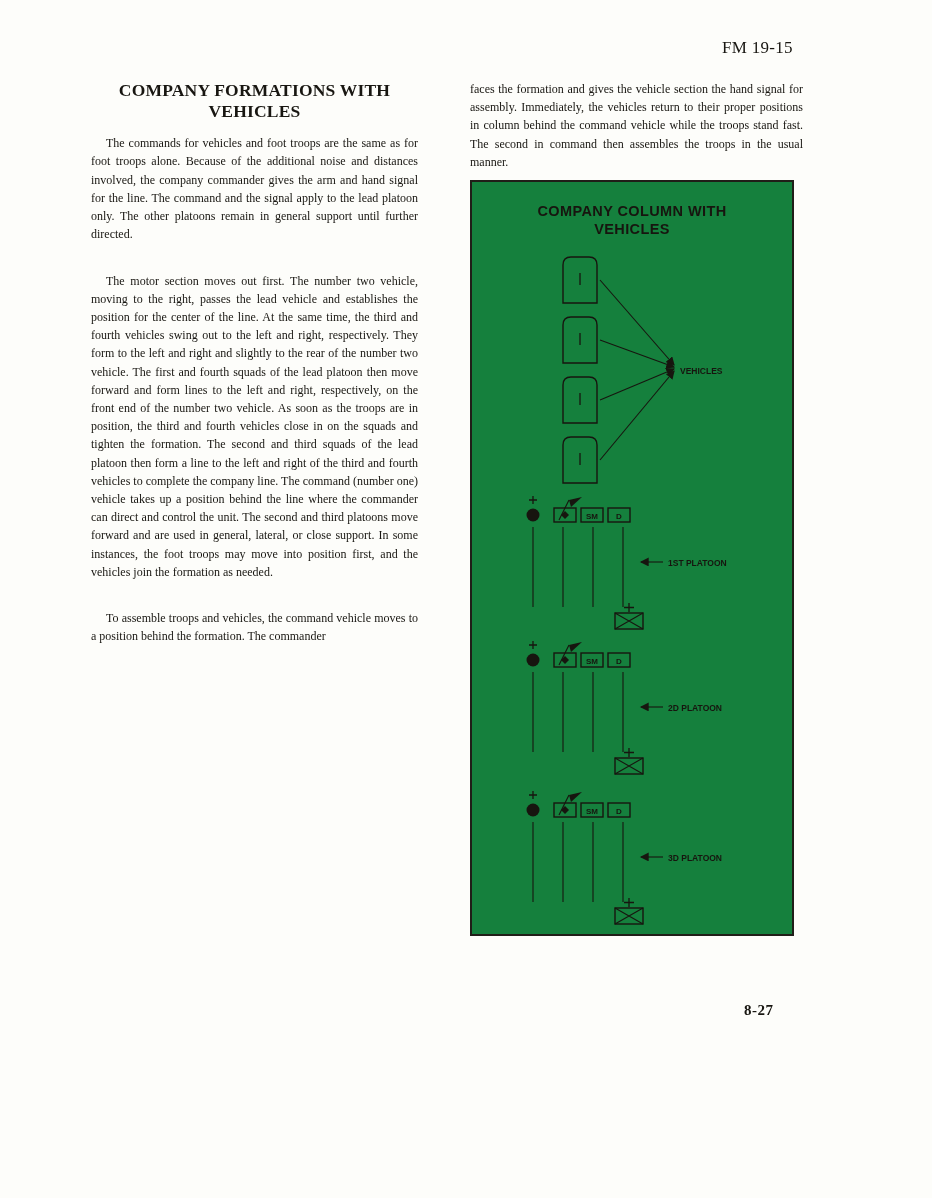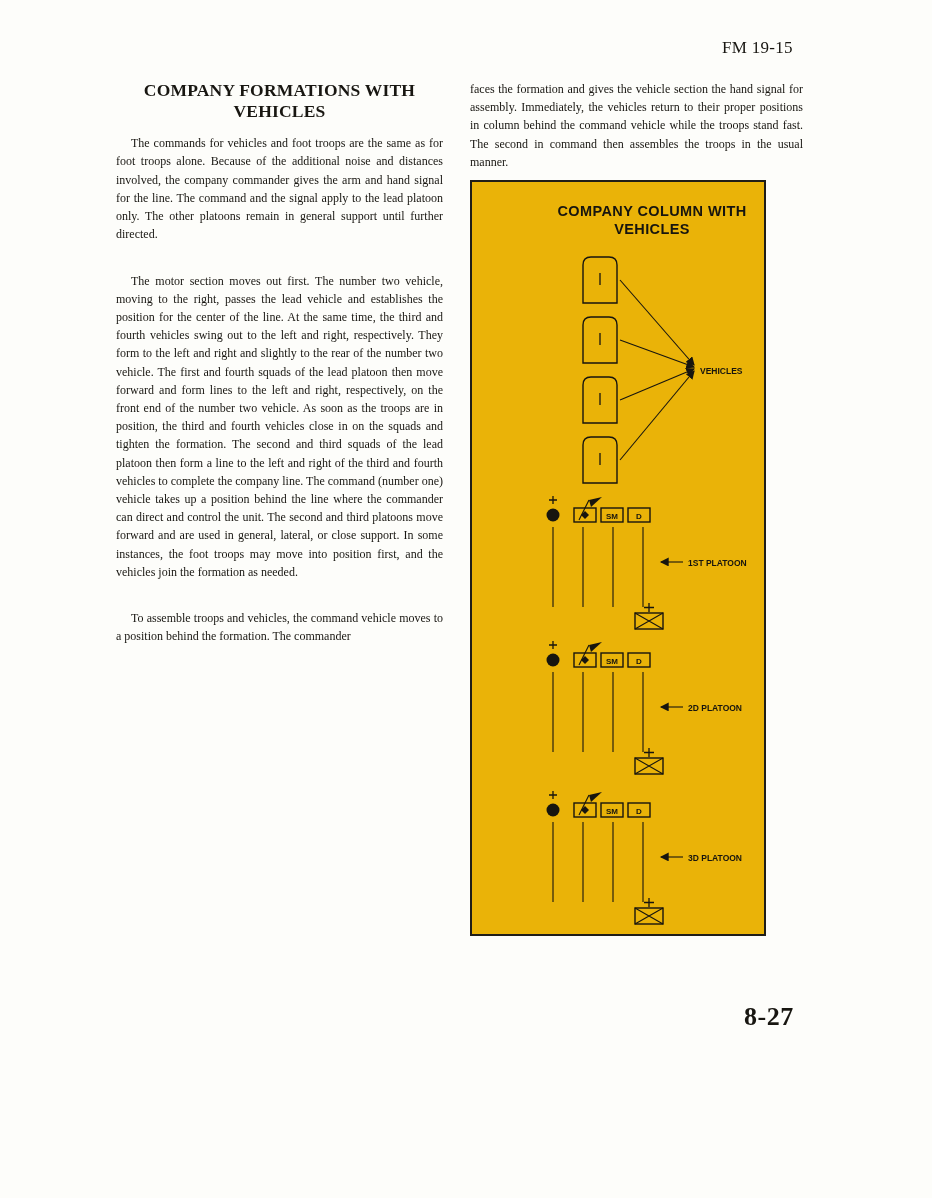--- a/index.html
+++ b/index.html
@@ -10,43 +10,42 @@
     margin:0 auto;
     background:#fdfdfa;
     color:#181611;
     font-family:"Liberation Serif", serif;
     overflow:hidden;
   }
   .fm-header {
     position:absolute; top:38px; left:722px;
     font-size:17px; letter-spacing:.3px;text-align:center;
   }
-  .col-left  { position:absolute; left:116px; top:80px; width:327px; }
+  .col-left  { position:absolute; left:91px; top:80px; width:327px; }
   .col-right { position:absolute; left:470px; top:80px; width:333px; }
   .article-title {
     text-align:center; font-weight:bold;
     font-size:17.5px; line-height:1.18;
     letter-spacing:.2px; margin-bottom:13px;
   }
   .body-p {
     font-size:12px; line-height:18.2px;
     text-align:justify; text-indent:15px;
   }
   .body-p + .body-p { margin-top:28px; }
   .figure {
     margin-top:9px;
-    width:296px;
+    width:324px;
     border:2px solid #201e18;
-    background:#eab308;
-    padding-left:20px;
+    background:#15803d;
   }
   .figure svg { display:block; }
   .page-number {
     position:absolute; top:1002px; left:744px;
-    font-size:26px; font-weight:bold; letter-spacing:.5px;
+    font-size:15px; font-weight:bold; letter-spacing:.5px;
   }
   
   svg text { fill:#17150f; }
   .dt  { font-family:"Liberation Sans", sans-serif; font-weight:bold; font-size:14.5px; text-anchor:middle; letter-spacing:.4px; }
   .dlab{ font-family:"Liberation Sans", sans-serif; font-weight:bold; font-size:8.5px; }
   .dbx { font-family:"Liberation Sans", sans-serif; font-weight:bold; font-size:8px; text-anchor:middle; }
   .shape { stroke:#17150f; stroke-width:1.4; fill:none; }
   .ln    { stroke:#17150f; stroke-width:1.3; fill:none; }
   .thin  { stroke:#17150f; stroke-width:1.1; fill:none; }
   .fillb { fill:#17150f; stroke:none; }

